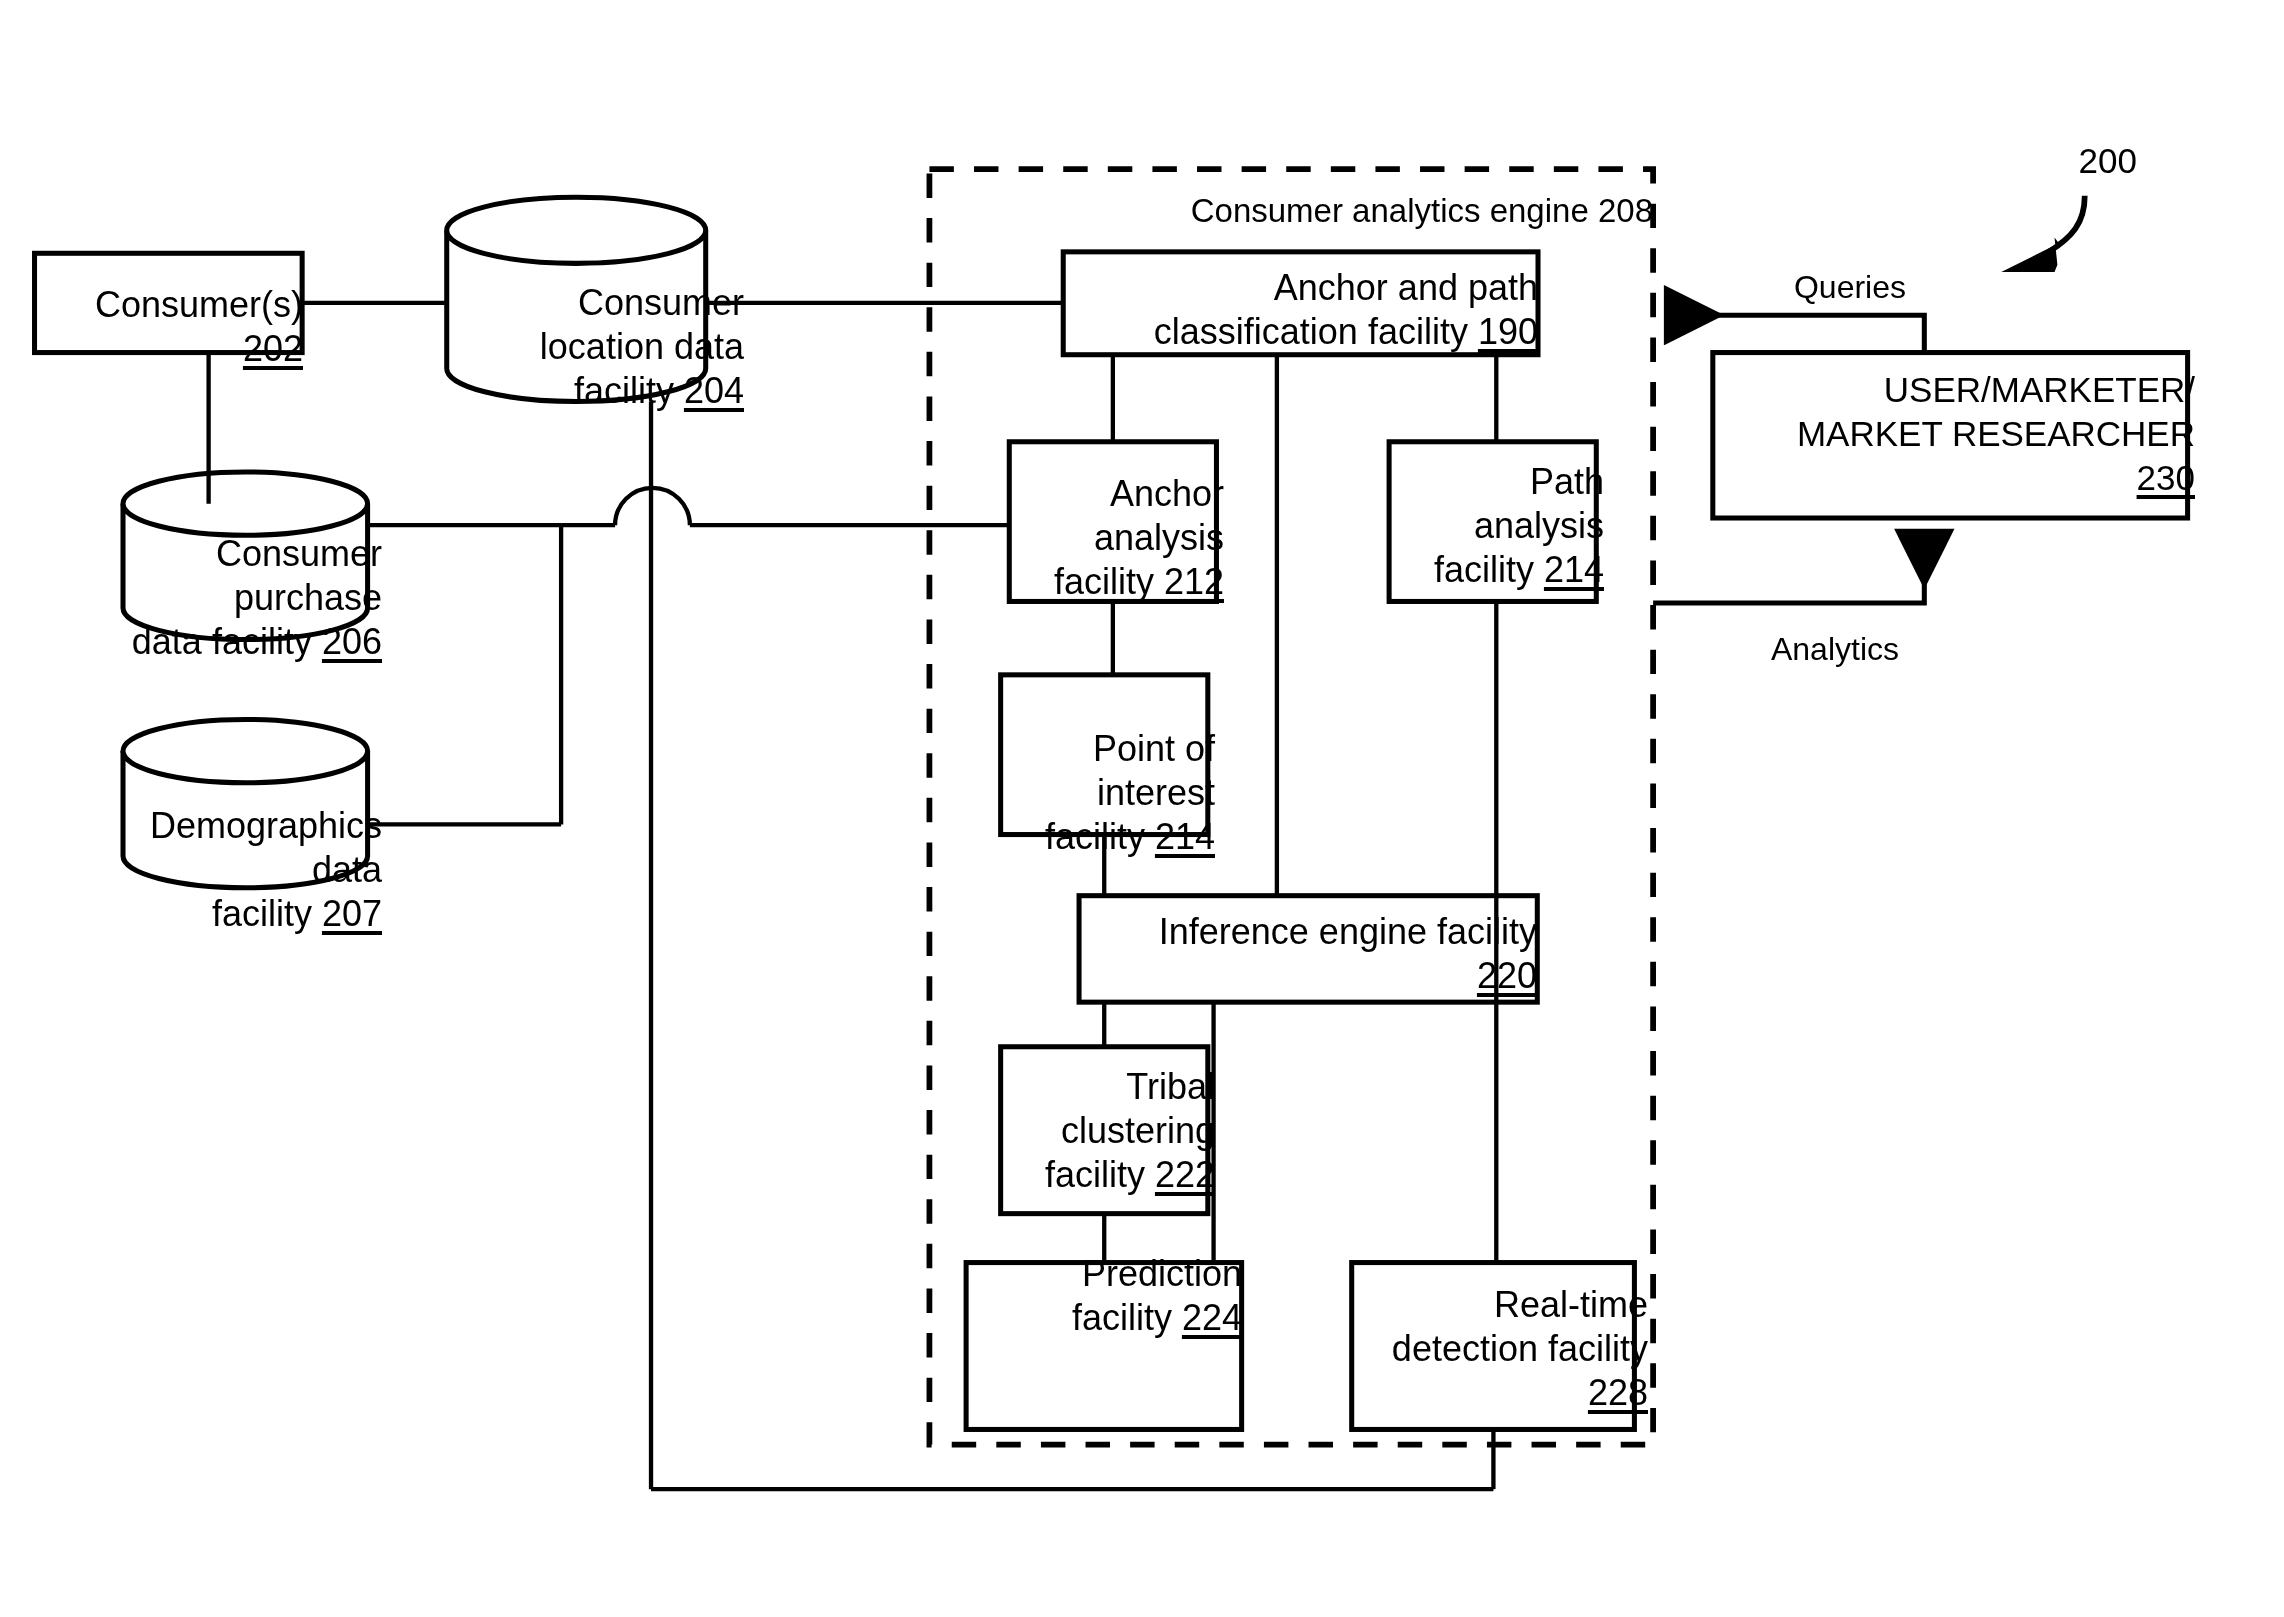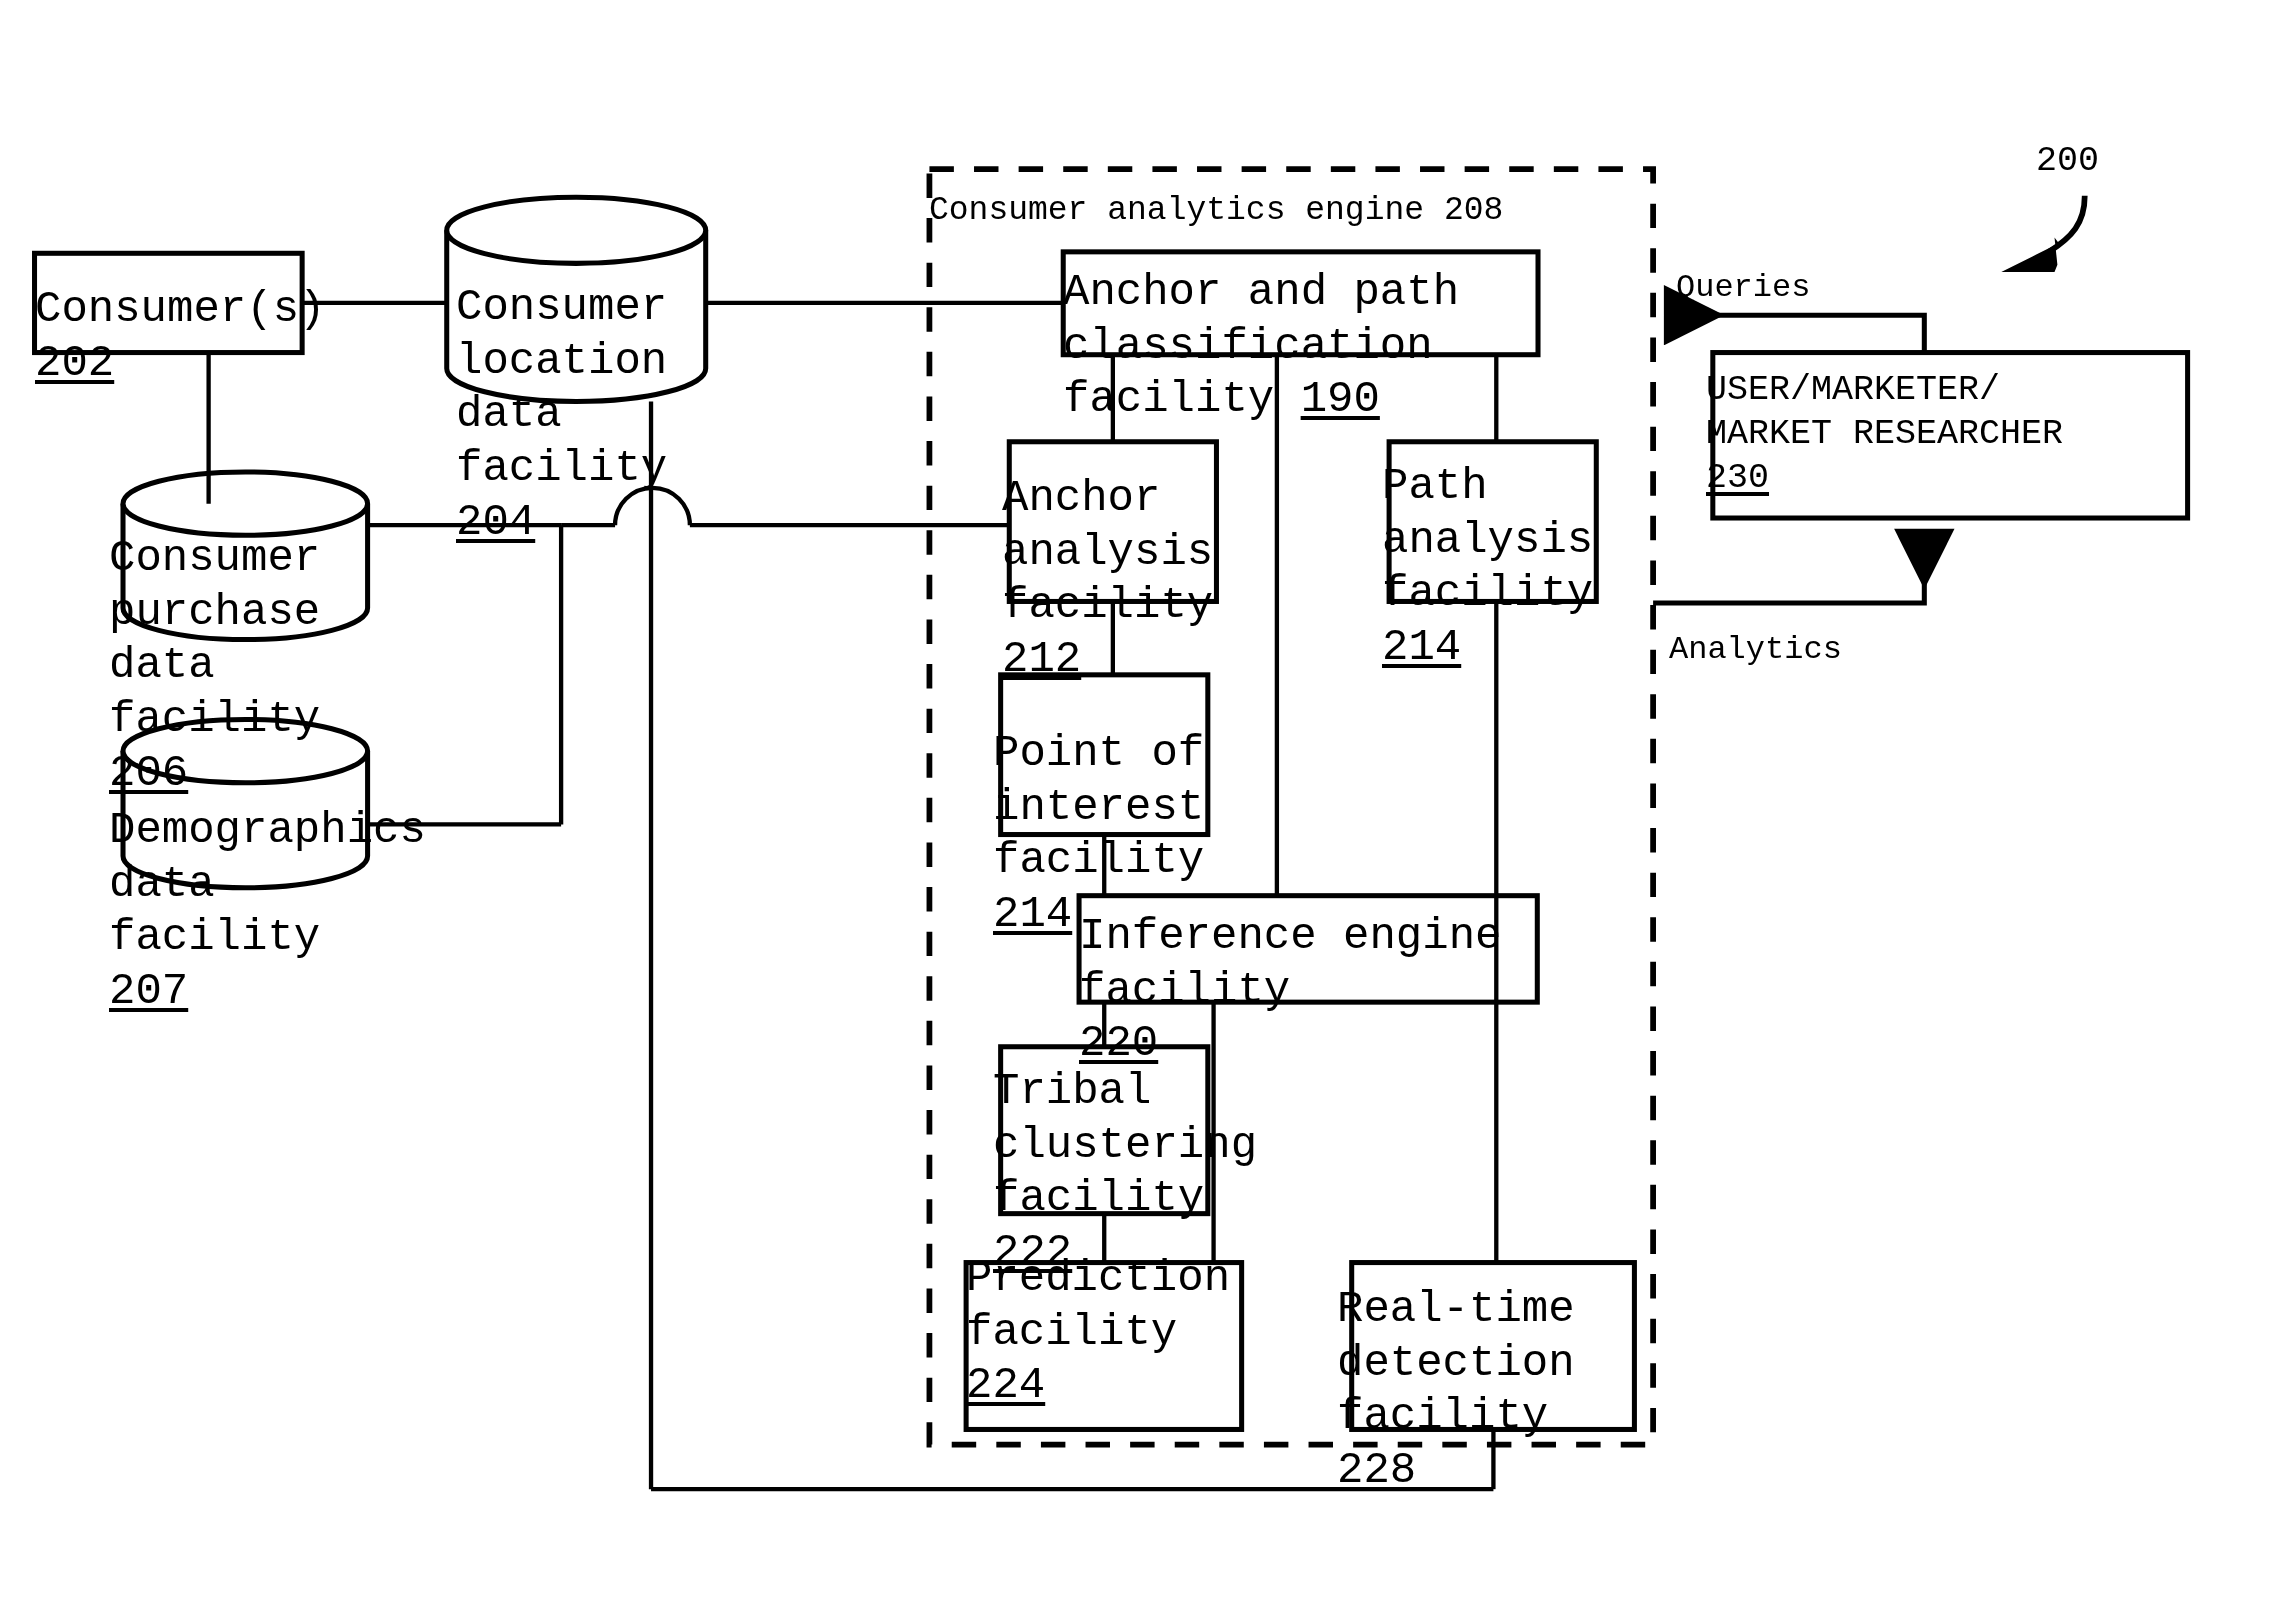--- a/index.html
+++ b/index.html
@@ -21,28 +21,28 @@
   #figure-svg {
     position: absolute;
     left: 0;
     top: 0;
     width: 2284px;
     height: 1618px;
   }
   .fig-text {
     position: absolute;
     color: #000000;
-    font-family: Liberation Mono, monospace;
-    text-align: left;
+    font-family: Liberation Sans, sans-serif;
+    text-align: right;
     line-height: 1.22;
     white-space: pre-line;
     pointer-events: none;
   }
   .node-label {
-    font-size: 44px;
+    font-size: 36px;
   }
   .engine-title {
     font-size: 33px;
   }
   .edge-label {
     font-size: 32px;
   }
   .ref-label {
     font-size: 35px;
   }

